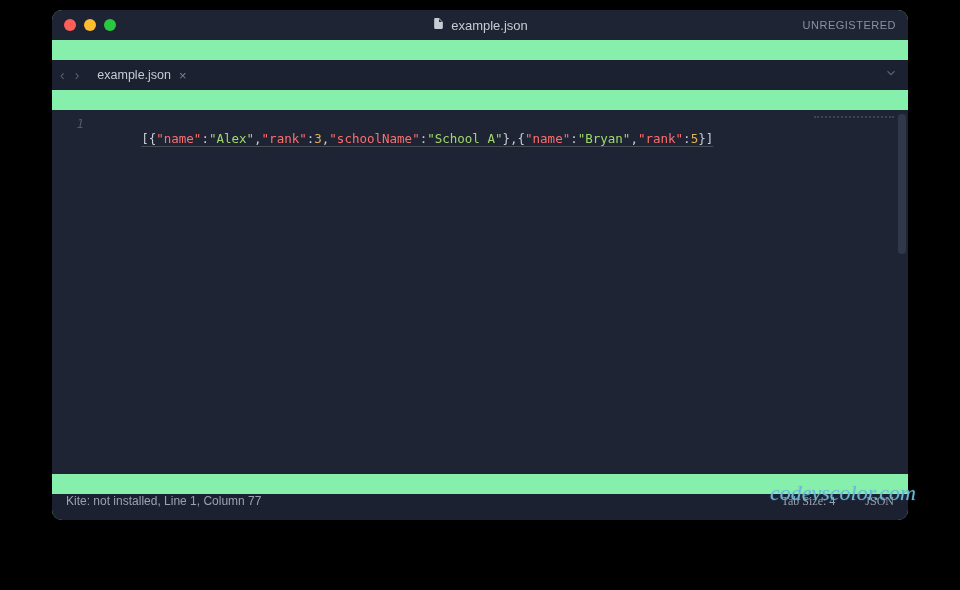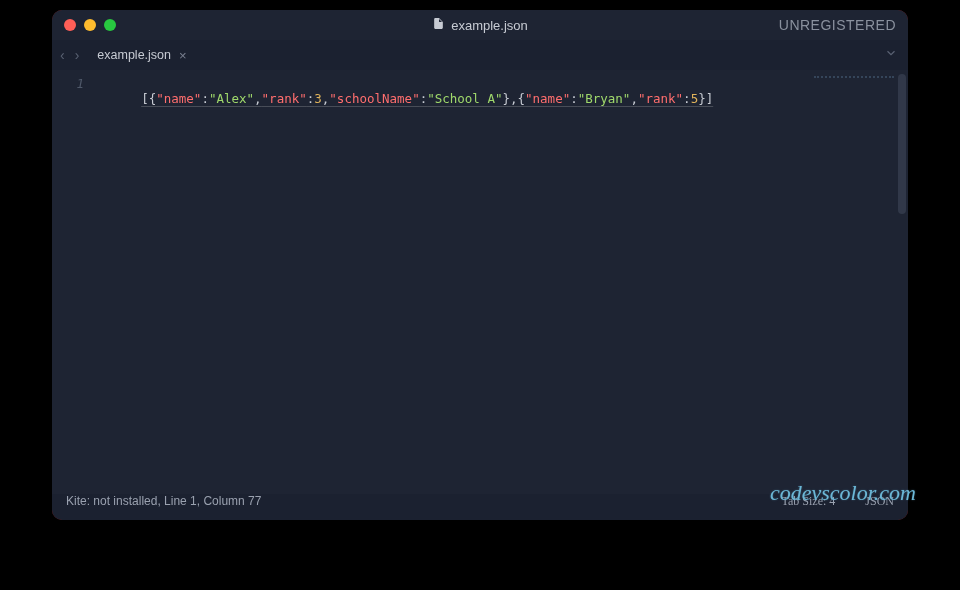--- a/index.html
+++ b/index.html
@@ -10,26 +10,27 @@
     font-family: -apple-system, "Helvetica Neue", Arial, sans-serif;
     overflow: hidden;
     position: relative;
   }
   .window {
     position: absolute;
     left: 52px;
     top: 10px;
     width: 856px;
     height: 510px;
-    background: #7f1d1d;
+    background: #86efac;
     border-radius: 10px;
     box-shadow: 0 8px 30px rgba(0,0,0,0.6);
     overflow: hidden;
     display: flex;
     flex-direction: column;
+    gap: 20px;
   }
   .titlebar {
     height: 30px;
     background: #1e2433;
     display: flex;
     align-items: center;
     position: relative;
     padding: 0 12px;
   }
   .traffic {
@@ -51,21 +52,21 @@
     align-items: center;
     gap: 6px;
     color: #c7cbd3;
     font-size: 13px;
     pointer-events: none;
   }
   .title-center svg { width: 13px; height: 13px; }
   .registration {
     margin-left: auto;
     color: #8a919e;
-    font-size: 14px;
+    font-size: 11px;
     letter-spacing: 0.5px;
   }
   .tabbar {
     height: 30px;
     background: #1b2130;
     display: flex;
     align-items: center;
     padding: 0 8px;
     gap: 8px;
     position: relative;

